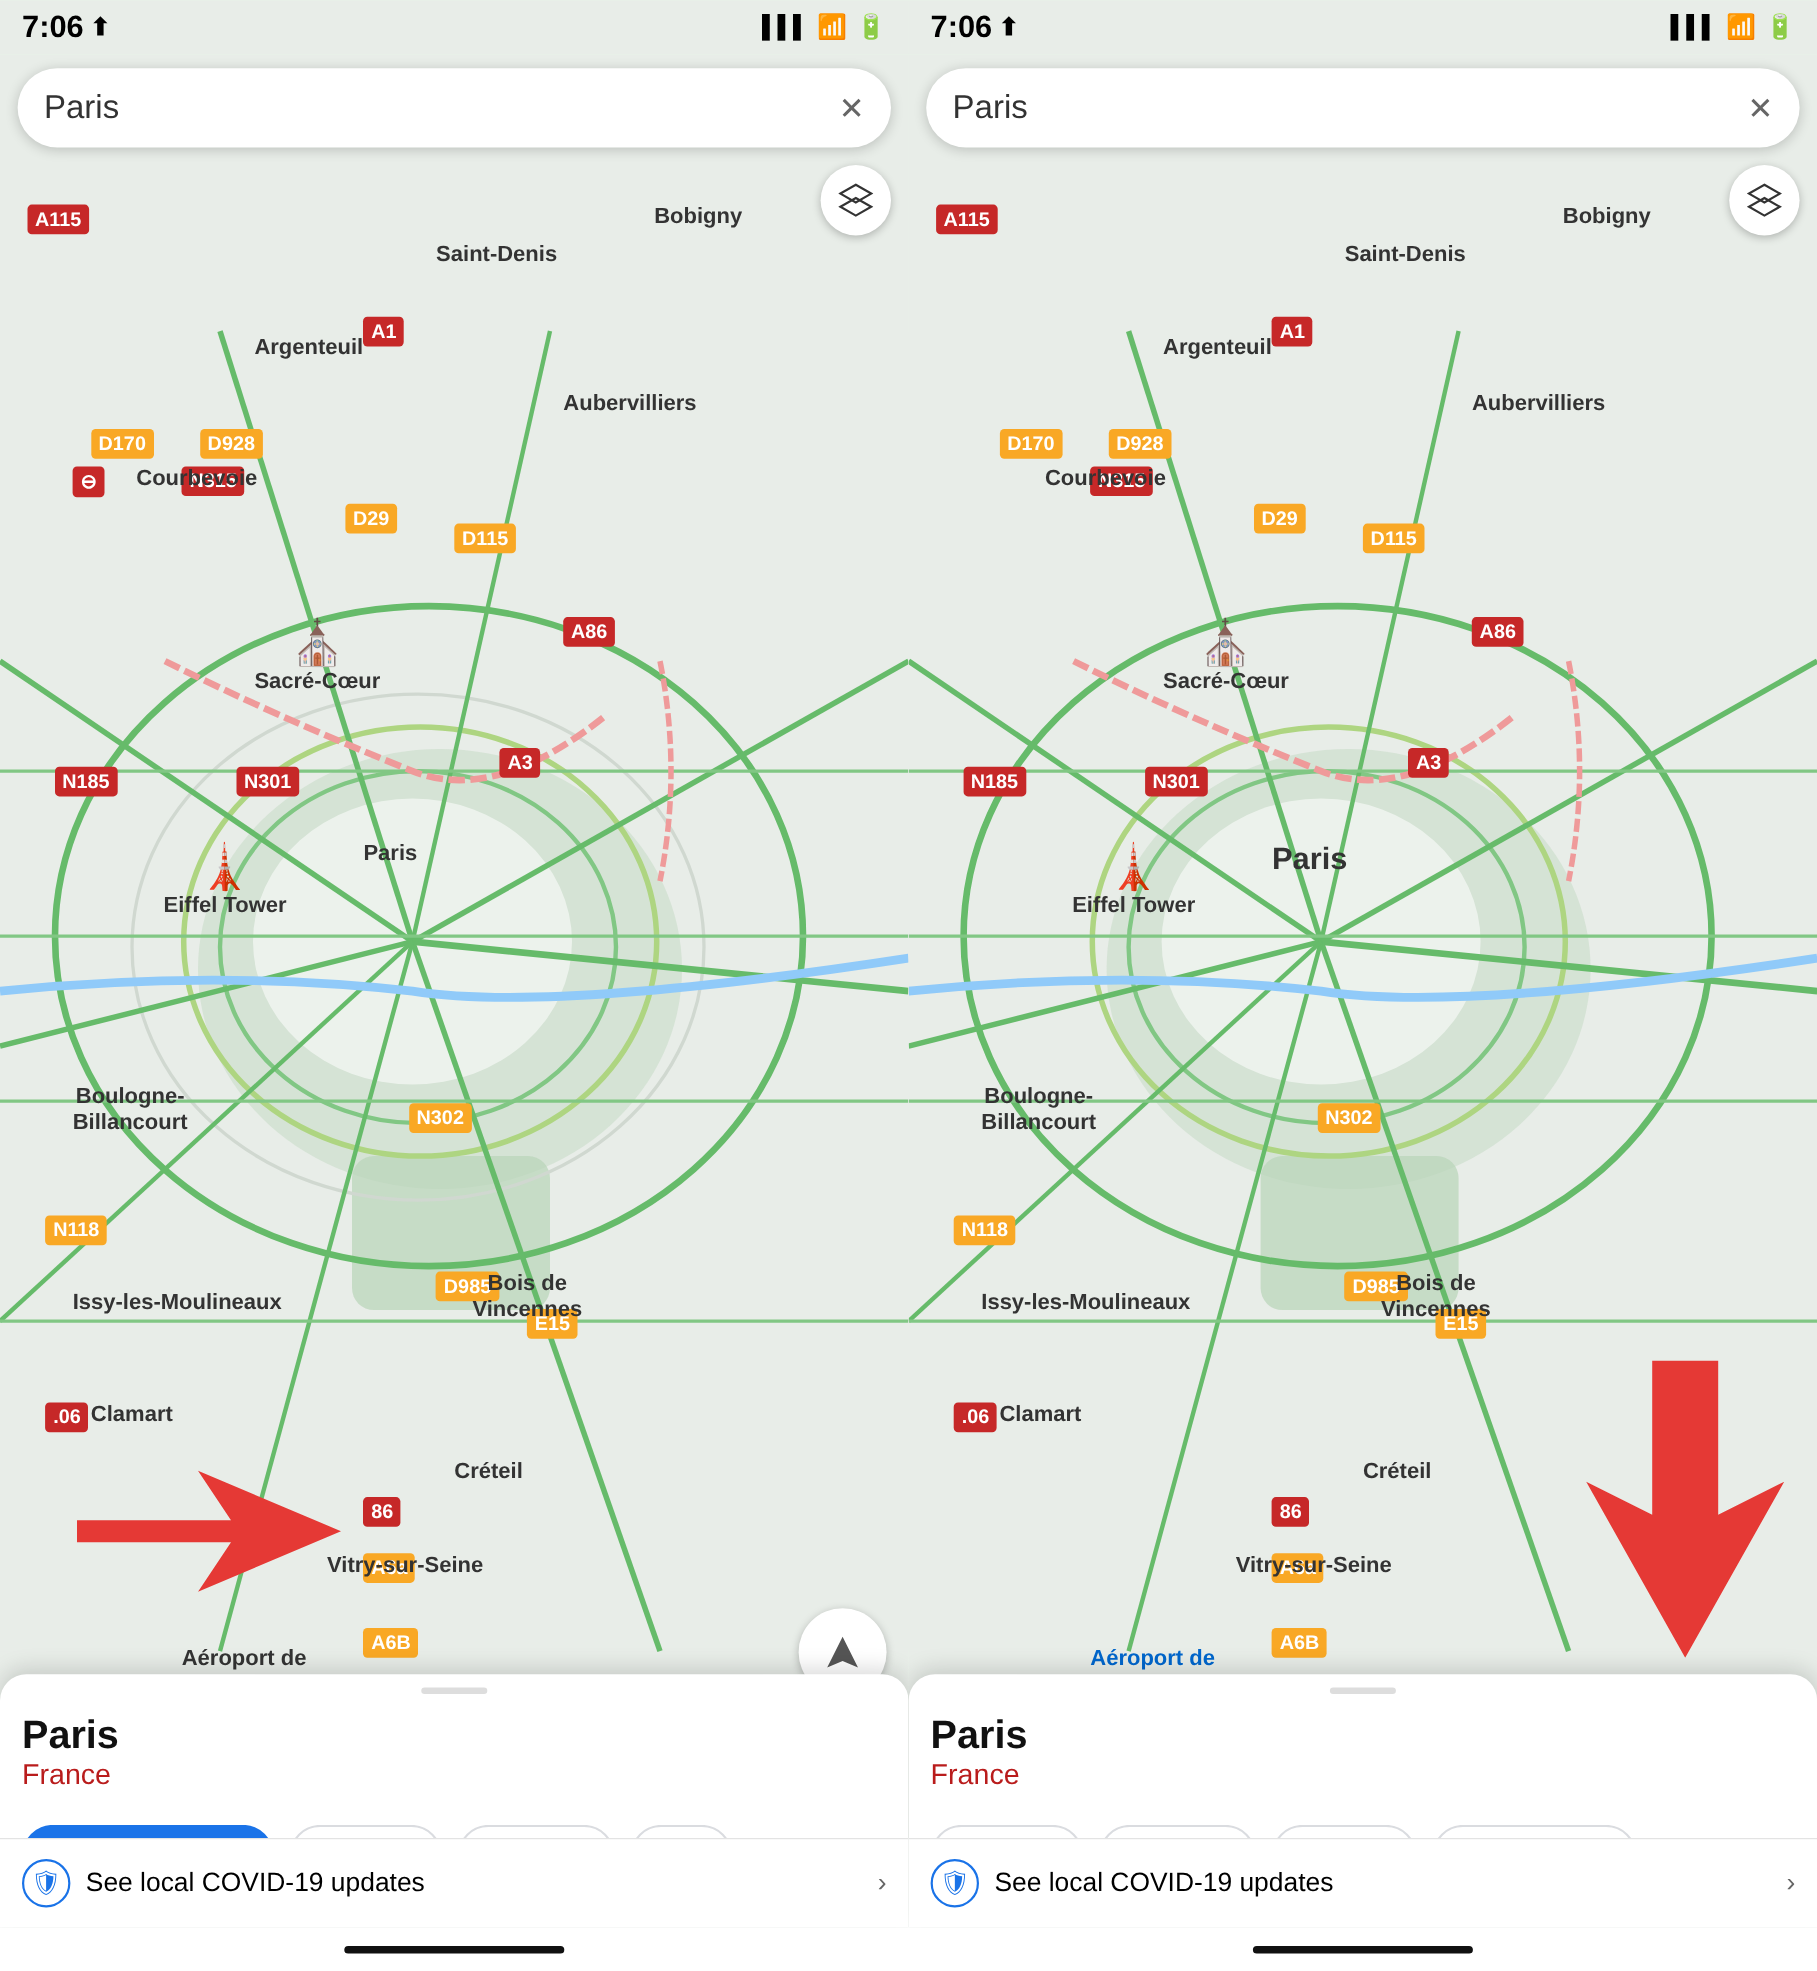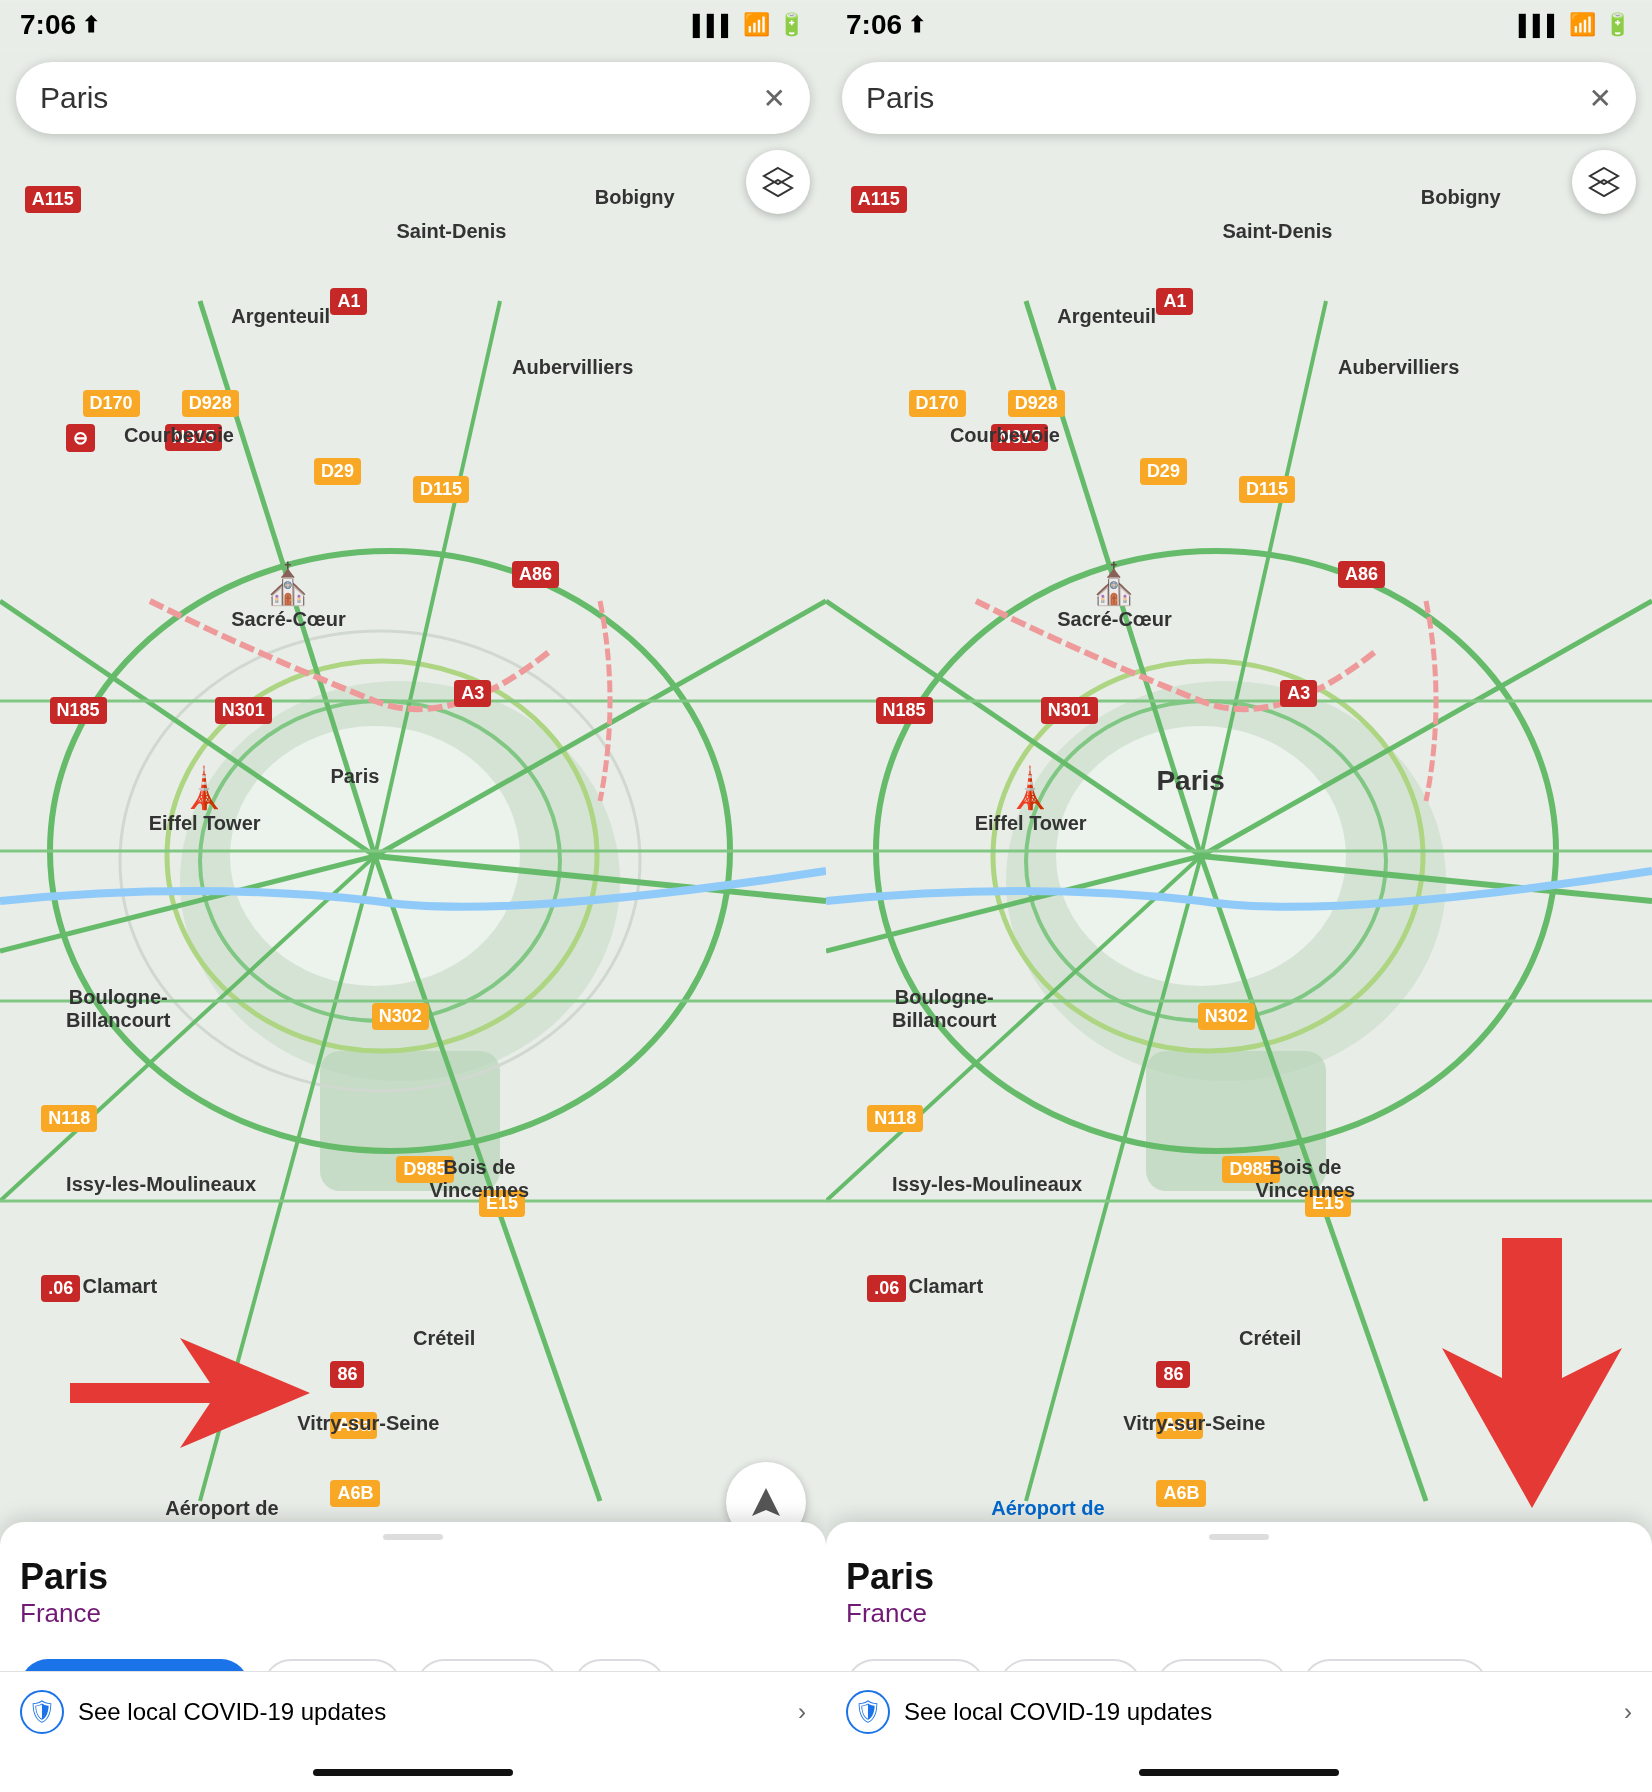--- a/index.html
+++ b/index.html
@@ -117,21 +117,21 @@
       border-radius: 3px;
       margin: 0 auto 16px;
     }
     .place-name {
       font-size: 36px;
       font-weight: 700;
       color: #111;
     }
     .place-country {
       font-size: 26px;
-      color: #701a75;
+      color: #b91c1c;
       margin-bottom: 30px;
     }
     .action-buttons {
       display: flex;
       gap: 14px;
       flex-wrap: nowrap;
       overflow: hidden;
     }
     .btn-directions {
       background: #1a73e8;

